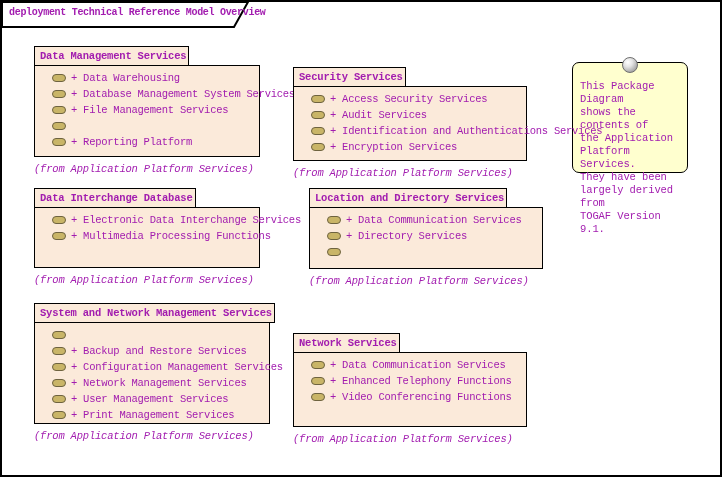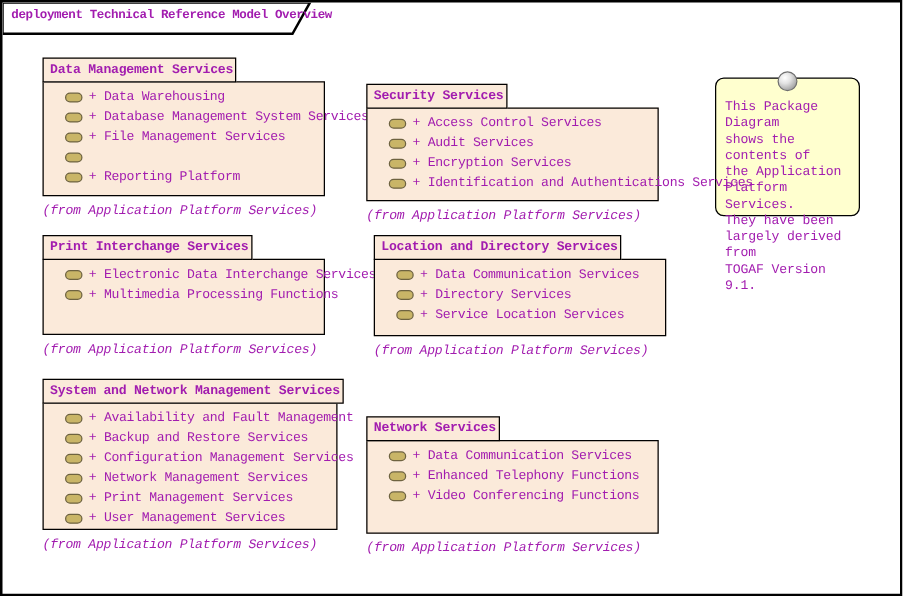--- a/index.html
+++ b/index.html
@@ -96,104 +96,102 @@
     <div class="pkg-from" style="width:226px;">(from Application Platform Services)</div>
   </div>
 
   <div class="package" style="left:291px;top:65px;">
     <div class="pkg-tab">
       <span>Security Services</span>
     </div>
     <div class="pkg-body" style="width:234px;height:75px;">
       <div class="pkg-item">
           <span class="pkg-icon"></span>
-          <span>+ Access Control Services</span>
+          <span>+ Access Security Services</span>
         </div>
       <div class="pkg-item">
           <span class="pkg-icon"></span>
           <span>+ Audit Services</span>
         </div>
       <div class="pkg-item">
           <span class="pkg-icon"></span>
+          <span>+ Identification and Authentications Services</span>
+        </div>
+      <div class="pkg-item">
+          <span class="pkg-icon"></span>
           <span>+ Encryption Services</span>
         </div>
-      <div class="pkg-item">
-          <span class="pkg-icon"></span>
-          <span>+ Identification and Authentications Services</span>
-        </div>
     </div>
     <div class="pkg-from" style="width:234px;">(from Application Platform Services)</div>
   </div>
 
   <div class="package" style="left:32px;top:186px;">
     <div class="pkg-tab">
-      <span>Print Interchange Services</span>
+      <span>Data Interchange Database</span>
     </div>
     <div class="pkg-body" style="width:226px;height:61px;">
       <div class="pkg-item">
           <span class="pkg-icon"></span>
           <span>+ Electronic Data Interchange Services</span>
         </div>
       <div class="pkg-item">
           <span class="pkg-icon"></span>
           <span>+ Multimedia Processing Functions</span>
         </div>
     </div>
     <div class="pkg-from" style="width:226px;">(from Application Platform Services)</div>
   </div>
 
-  <div class="package" style="left:297px;top:186px;">
+  <div class="package" style="left:307px;top:186px;">
     <div class="pkg-tab">
       <span>Location and Directory Services</span>
     </div>
     <div class="pkg-body" style="width:234px;height:62px;">
       <div class="pkg-item">
           <span class="pkg-icon"></span>
           <span>+ Data Communication Services</span>
         </div>
       <div class="pkg-item">
           <span class="pkg-icon"></span>
           <span>+ Directory Services</span>
         </div>
       <div class="pkg-item">
           <span class="pkg-icon"></span>
-          <span>+ Service Location Services</span>
         </div>
     </div>
     <div class="pkg-from" style="width:234px;">(from Application Platform Services)</div>
   </div>
 
   <div class="package" style="left:32px;top:301px;">
     <div class="pkg-tab">
       <span>System and Network Management Services</span>
     </div>
     <div class="pkg-body" style="width:236px;height:102px;">
       <div class="pkg-item">
           <span class="pkg-icon"></span>
-          <span>+ Availability and Fault Management</span>
         </div>
       <div class="pkg-item">
           <span class="pkg-icon"></span>
           <span>+ Backup and Restore Services</span>
         </div>
       <div class="pkg-item">
           <span class="pkg-icon"></span>
           <span>+ Configuration Management Services</span>
         </div>
       <div class="pkg-item">
           <span class="pkg-icon"></span>
           <span>+ Network Management Services</span>
         </div>
       <div class="pkg-item">
           <span class="pkg-icon"></span>
+          <span>+ User Management Services</span>
+        </div>
+      <div class="pkg-item">
+          <span class="pkg-icon"></span>
           <span>+ Print Management Services</span>
-        </div>
-      <div class="pkg-item">
-          <span class="pkg-icon"></span>
-          <span>+ User Management Services</span>
         </div>
     </div>
     <div class="pkg-from" style="width:236px;">(from Application Platform Services)</div>
   </div>
 
   <div class="package" style="left:291px;top:331px;">
     <div class="pkg-tab">
       <span>Network Services</span>
     </div>
     <div class="pkg-body" style="width:234px;height:75px;">

